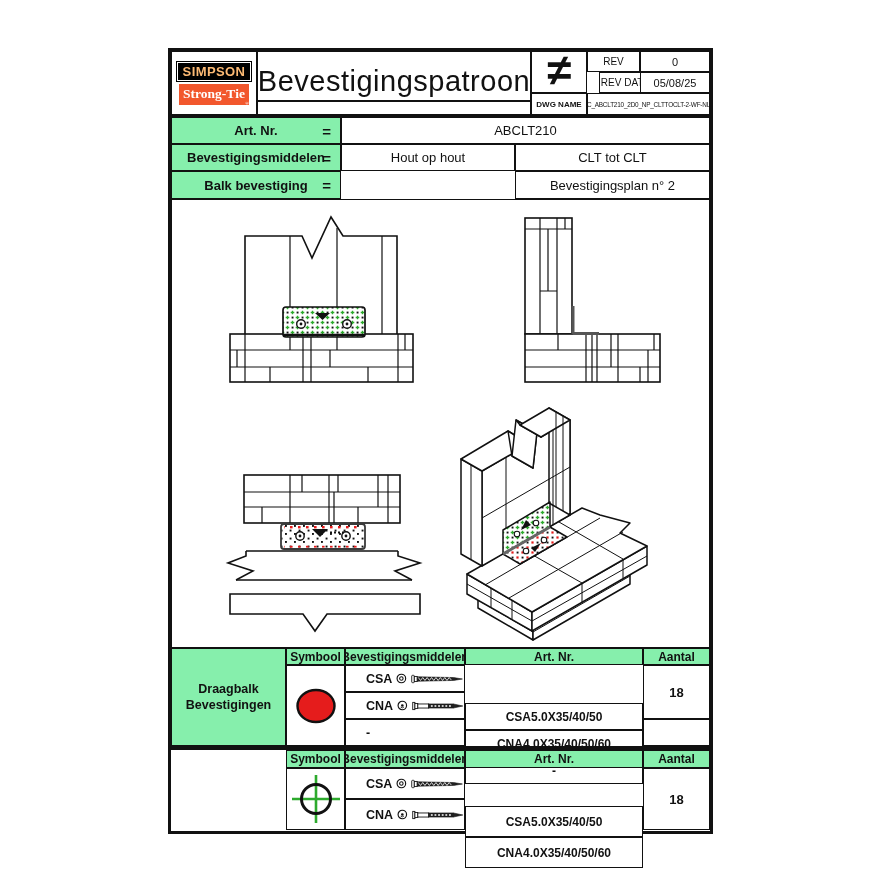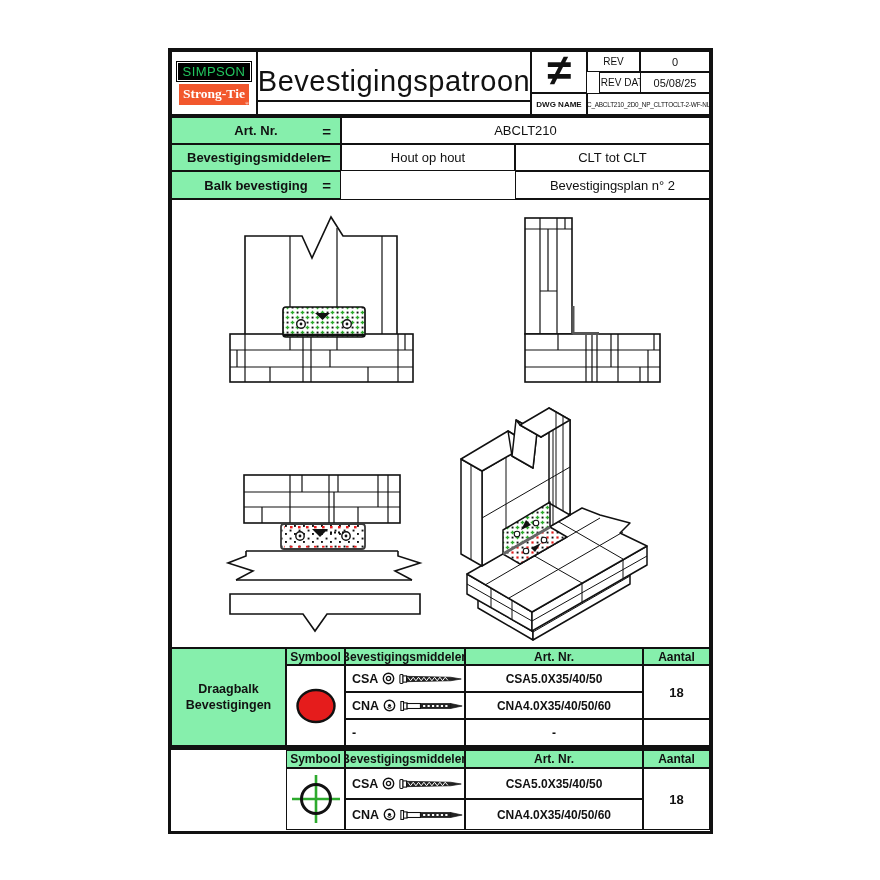--- a/index.html
+++ b/index.html
@@ -4,30 +4,30 @@
 <style>
   html,body{margin:0;padding:0;background:#fff;}
   body{width:880px;height:880px;position:relative;font-family:"Liberation Sans",sans-serif;color:#111;}
   .frame{position:absolute;left:168px;top:48px;width:545px;height:786px;border:3px solid #111;box-sizing:border-box;background:#fff;}
   .cell{position:absolute;box-sizing:border-box;border:1px solid #111;display:flex;align-items:center;justify-content:center;background:#fff;font-size:12px;overflow:hidden;}
   .gray{background:#86efac;}
   .title-text{font-size:29px;letter-spacing:0.5px;border-bottom:2.5px solid #111;padding:0 8px 2px 8px;white-space:nowrap;}
   .neq{font-size:44px;font-weight:bold;line-height:0.8;padding-bottom:4px;}
   .tiny{font-size:6.4px;letter-spacing:-0.2px;white-space:nowrap;}
   .logo-wrap{display:flex;flex-direction:column;align-items:center;gap:2px;}
-  .simpson{background:#000;color:#22c55e;font-weight:normal;font-size:13px;letter-spacing:0.4px;padding:1px 5px;border:1.5px solid #fff;outline:1.5px solid #000;}
+  .simpson{background:#000;color:#fdba74;font-weight:bold;font-size:13px;letter-spacing:0.4px;padding:1px 5px;border:1.5px solid #fff;outline:1.5px solid #000;}
   .strongtie{background:#f2572d;color:#fff;font-weight:bold;font-size:13.5px;font-family:"Liberation Serif",serif;padding:2px 4px 3px 4px;position:relative;margin-top:1px;}
   .strongtie .reg{position:absolute;right:0px;bottom:-1px;font-size:5px;}
   .eq{position:absolute;right:9px;font-size:15px;font-weight:bold;top:50%;transform:translateY(-50%);}
   .lbl{font-weight:bold;font-size:13px;}
   .val{font-size:13px;}
-  .fast{justify-content:flex-start;padding-left:6px;gap:4px;font-weight:bold;font-size:12.5px;}
+  .fast{justify-content:flex-start;padding-left:20px;gap:4px;font-weight:bold;font-size:12.5px;}
   .group-lbl{font-weight:bold;font-size:12.5px;text-align:center;line-height:1.3;padding:0 14px;}
   .hdr{font-weight:bold;font-size:12px;}
-  .art{font-weight:bold;font-size:12px;}
+  .art{font-weight:bold;font-size:12px;margin-top:38px;}
   .qty{font-weight:bold;font-size:13px;}
   .divider{position:absolute;background:#111;}
   svg{display:block;}
 </style>
 </head>
 <body>
 
 <div class="frame">
 
   <div class="cell" style="left:0;top:0;width:86px;height:64px">

